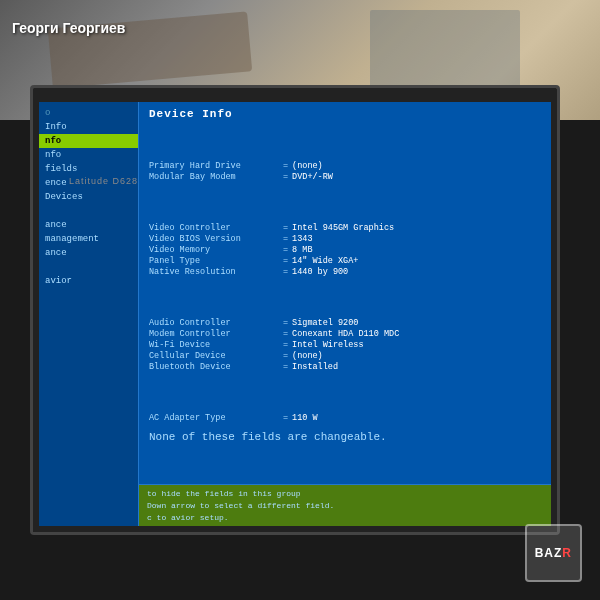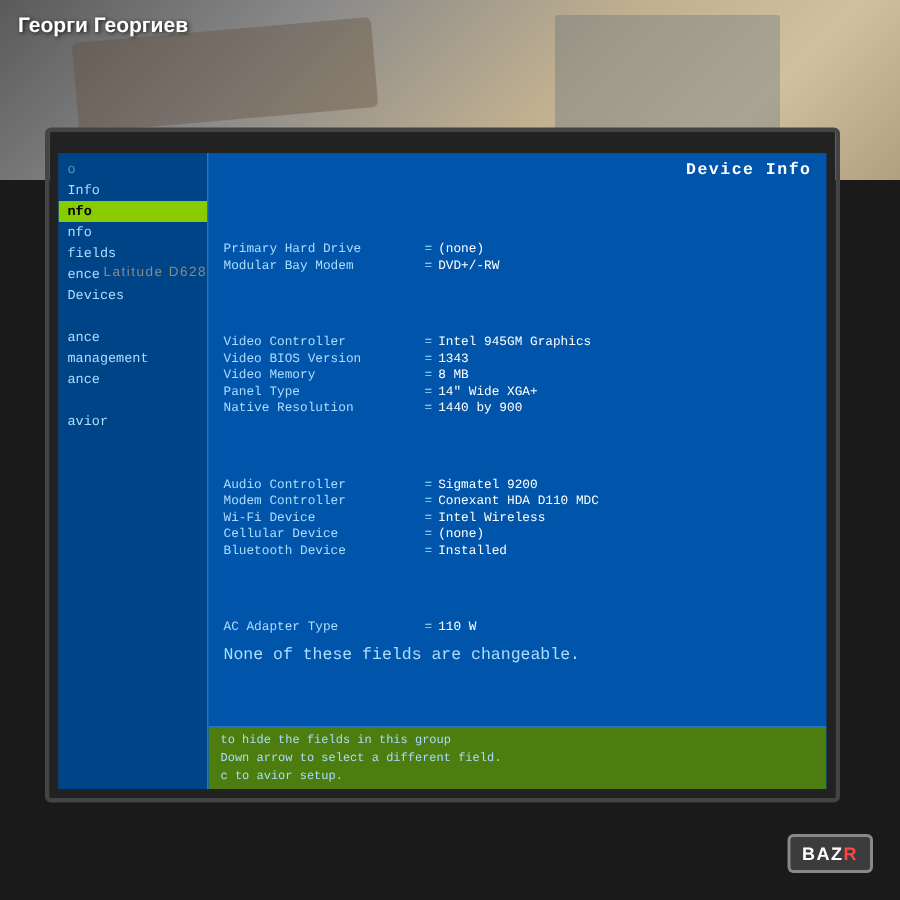--- a/index.html
+++ b/index.html
@@ -41,21 +41,21 @@
       top: 10px;
       right: 80px;
       width: 150px;
       height: 80px;
       background: rgba(80,100,120,0.3);
       border-radius: 2px;
     }
 
     .username-label {
       position: absolute;
-      top: 8px;
+      top: 20px;
       left: 12px;
       color: white;
       font-size: 14px;
       font-weight: bold;
       text-shadow: 1px 1px 3px rgba(0,0,0,0.8);
       z-index: 10;
     }
 
     
     .laptop-frame {
@@ -140,21 +140,21 @@
       right: 0;
       bottom: 0;
       padding: 6px 10px;
       overflow: hidden;
     }
 
     .device-info-title {
       color: #ffffff;
       font-size: 11px;
       font-weight: bold;
-      text-align: right;
+      text-align: left;
       margin-bottom: 8px;
       letter-spacing: 1px;
     }
 
     .info-row {
       display: flex;
       align-items: flex-start;
       margin-bottom: 1px;
     }
 
@@ -209,21 +209,21 @@
     
     .watermark {
       position: absolute;
       bottom: 18px;
       right: 18px;
       background: rgba(255,255,255,0.15);
       border: 2px solid rgba(255,255,255,0.4);
       color: white;
       font-size: 12px;
       font-weight: bold;
-      padding: 4px 8px;
+      padding: 20px 8px;
       border-radius: 4px;
       letter-spacing: 1px;
     }
 
     .watermark span {
       color: #ff4444;
     }
   </style>
 </head>
 <body>

